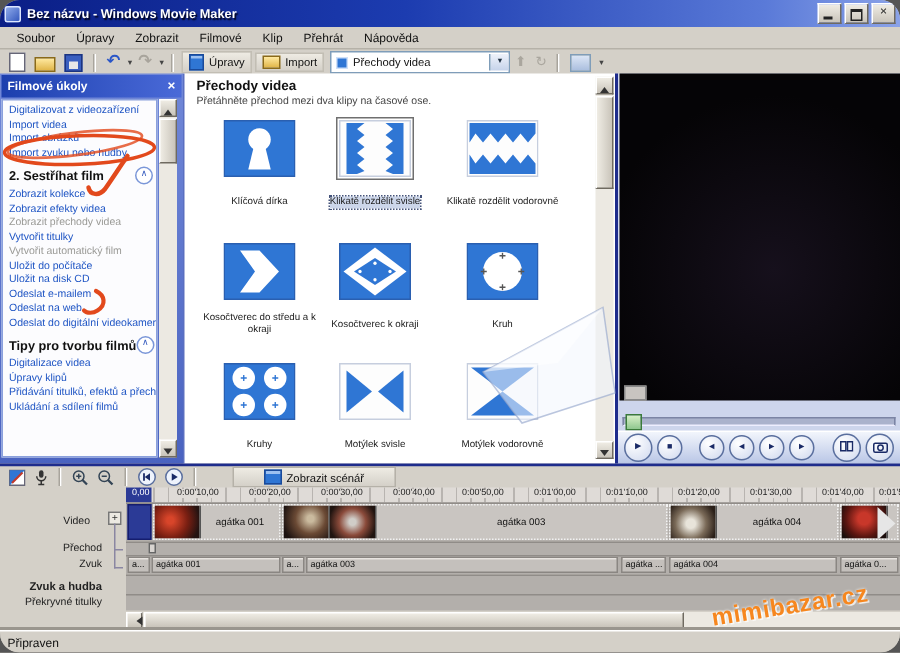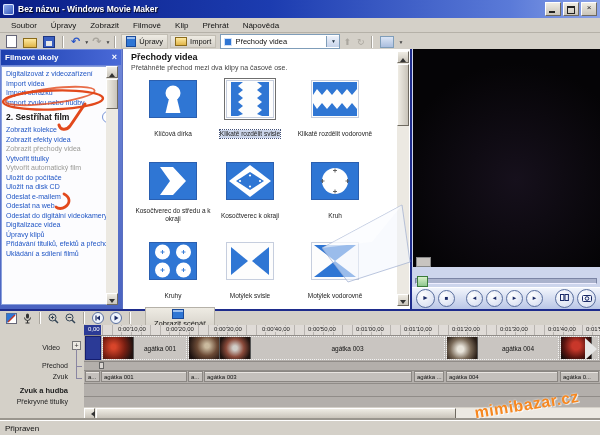--- a/index.html
+++ b/index.html
@@ -1,17 +1,17 @@
 <!DOCTYPE html>
 <html><head>
 <meta charset="utf-8">
 <style>
   html,body{margin:0;padding:0;background:#555;}
   #screen{position:relative;width:600px;height:435px;overflow:hidden;
-    font-family:"Liberation Sans","DejaVu Sans",sans-serif;background:#d4d0c8;
+    font-family:"Liberation Sans","DejaVu Sans",sans-serif;background:#d4d0c8;border-radius:13px;
     -webkit-font-smoothing:none;}
   
   .titlebar{position:absolute;left:0;top:0;width:600px;height:18px;
     background:linear-gradient(90deg,#0a1e86 0%,#1c3cb0 45%,#5a7ad8 85%,#8aa2e8 100%);
     display:flex;align-items:center;color:#fff;}
   .app-icon{width:11px;height:11px;margin:0 4px 0 3px;border-radius:2px;
     background:linear-gradient(135deg,#9ab4f0,#2a4fb8);box-shadow:inset 0 0 0 1px #dce6ff;}
   .title-text{font-size:8.5px;font-weight:bold;text-shadow:1px 1px 1px #001;}
   .winbtns{position:absolute;right:3px;top:2px;display:flex;gap:2px;}
   .winbtn{width:14px;height:12px;background:linear-gradient(180deg,#efece4,#c9c4ba);
@@ -46,21 +46,21 @@
     font-size:5px;text-align:center;line-height:11px;color:#234;}
   .tb-dis{font-size:9px;color:#aaa69e;margin:0 3px;}
   .ico-views{width:12px;height:10px;background:linear-gradient(180deg,#dce6f6,#aabede);border:1px solid #7f9db9;}
   
   .taskpane{position:absolute;left:0;top:49px;width:122px;height:260px;
     background:linear-gradient(180deg,#7188d8,#4a63c0);}
   .tp-header{position:absolute;left:1px;top:1px;width:120px;height:15px;box-sizing:border-box;
     background:linear-gradient(90deg,#1c3fae,#4a6ad8);color:#fff;font-size:8px;font-weight:bold;
     display:flex;align-items:center;justify-content:space-between;padding:0 4px;}
   .tp-close{color:#fff;font-size:9px;line-height:9px;}
-  .tp-card{position:absolute;left:1px;top:17px;width:116px;height:239px;background:#fcfcfe;
+  .tp-card{position:absolute;left:1px;top:17px;width:104px;height:239px;background:#fcfcfe;
     border:1px solid #8aa0dc;box-sizing:border-box;overflow:hidden;padding:2px 0 0 4px;}
   .tp-link{font-size:7px;line-height:9.5px;color:#1f55c4;white-space:nowrap;overflow:hidden;}
   .tp-link.disabled{color:#9a9a96;}
   .tp-sec{display:flex;align-items:center;justify-content:space-between;margin:4px 2px 2px 0;}
   .tp-sec-title{font-size:8.5px;font-weight:bold;color:#111;white-space:nowrap;}
   .collapse-btn{width:10px;height:10px;border-radius:50%;border:1px solid #7a96d8;background:#fff;
     font-size:6px;line-height:9px;text-align:center;color:#3a5fc0;flex:none;}
   
   .scroll-v{position:absolute;background:#ece9e2;}
   .sb-btn{position:absolute;left:0;width:12px;height:12px;background:linear-gradient(180deg,#efece4,#c9c4ba);
@@ -97,22 +97,22 @@
   .cbtn{width:15px;height:15px;border-radius:50%;border:1px solid #5a6f9e;margin-right:3px;flex:none;
     background:radial-gradient(circle at 35% 30%,#fff,#cfd8ee);font-size:6px;line-height:14px;text-align:center;color:#1a2a66;}
   .cbtn.big{width:17px;height:17px;line-height:16px;font-size:7px;}
   .cgap{width:8px;flex:none;}
   .cspacer{flex:1;}
   
   .hdiv{position:absolute;left:0;top:309px;width:600px;height:2px;background:#1e2c8c;}
   .tl-toolbar{position:absolute;left:0;top:311px;width:600px;height:14px;background:#d4d0c8;
     display:flex;align-items:center;padding-left:3px;box-sizing:border-box;}
   .tlico{margin:0 3px;line-height:0;}
-  .story-btn{display:flex;align-items:center;font-size:7.5px;color:#111;padding:1px 8px;
-    border:1px solid #b5b1a8;background:linear-gradient(180deg,#eeebe3,#d4d0c8);margin-left:10px;flex-direction:column;}
+  .story-btn{display:flex;align-items:center;font-size:7.5px;color:#111;padding:1px 20px;
+    border:1px solid #b5b1a8;background:linear-gradient(180deg,#eeebe3,#d4d0c8);margin-left:20px;}
   .ico-story{width:10px;height:8px;background:#2f76d4;border:1px solid #1a4a9a;margin-right:3px;box-shadow:inset 0 2px 0 #9cc0f0;}
   .timeline{position:absolute;left:0;top:325px;width:600px;height:95px;background:#d4d0c8;}
   .ruler{position:absolute;left:84px;top:0;width:516px;height:10px;background:#dfdbd7;
     border-bottom:1px solid #a8a4a0;
     background-image:repeating-linear-gradient(90deg,transparent 0 8.6px,#b8b4b0 8.6px 9.6px);}
   .ruler-label{position:absolute;top:1px;font-size:6px;color:#222;white-space:nowrap;background:#dfdbd7;padding:0 1px;}
   .ruler-sel{position:absolute;left:0px;top:0;width:17px;height:10px;background:#2b3a96;}
   .ruler-label.first{color:#fff;background:transparent;}
   .track-label{position:absolute;left:0;width:68px;text-align:right;font-size:7px;color:#222;white-space:nowrap;}
   .track-label.bold{font-weight:bold;font-size:7.5px;}
@@ -226,20 +226,24 @@
         <div class="tp-link">Zobrazit kolekce</div>
         <div class="tp-link">Zobrazit efekty videa</div>
         <div class="tp-link disabled">Zobrazit přechody videa</div>
         <div class="tp-link">Vytvořit titulky</div>
         <div class="tp-link disabled">Vytvořit automatický film</div>
         <div class="tp-link">Uložit do počítače</div>
         <div class="tp-link">Uložit na disk CD</div>
         <div class="tp-link">Odeslat e-mailem</div>
         <div class="tp-link">Odeslat na web</div>
         <div class="tp-link">Odeslat do digitální videokamery</div>
+        <div class="tp-sec">
+          <div class="tp-sec-title">Tipy pro tvorbu filmů</div>
+          <div class="collapse-btn">∧</div>
+        </div>
         <div class="tp-link">Digitalizace videa</div>
         <div class="tp-link">Úpravy klipů</div>
         <div class="tp-link">Přidávání titulků, efektů a přechodů</div>
         <div class="tp-link">Ukládání a sdílení filmů</div>
       </div>
     <div class="scroll-v" style="left:106px;top:17px;width:12px;height:239px;">
       <span class="sb-btn" style="top:0;">
           <span class="tri up"></span>
         </span>
       <span class="sb-thumb" style="top:13px;height:30px;"></span>

